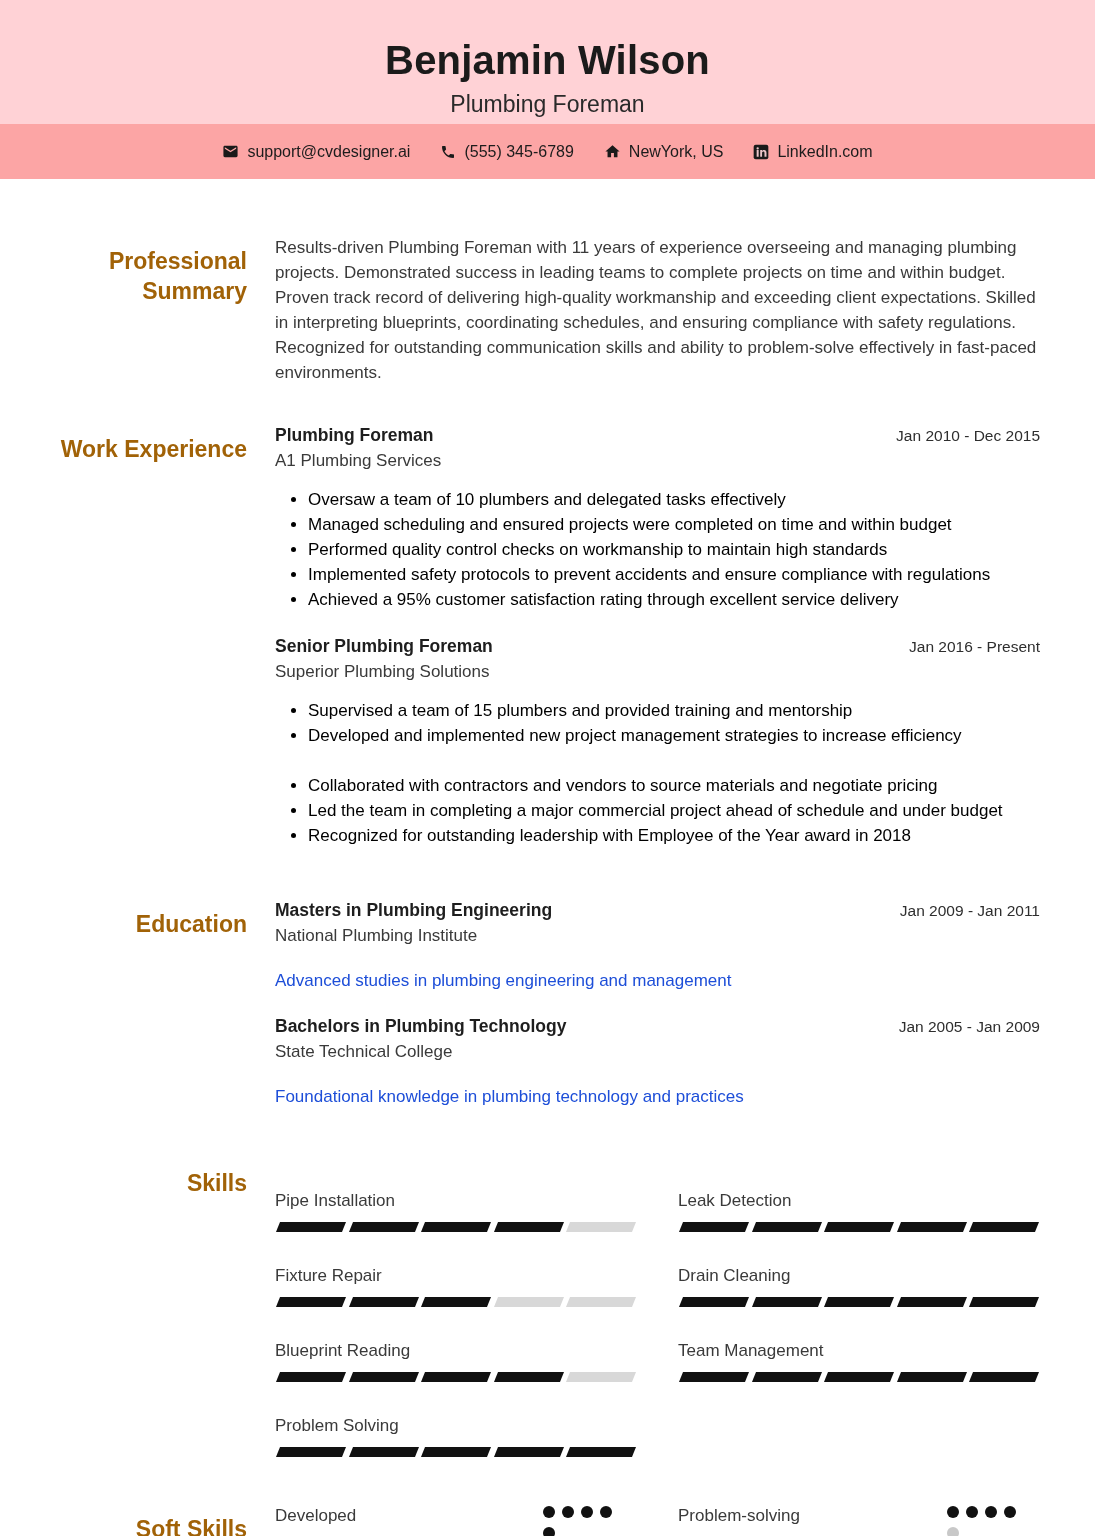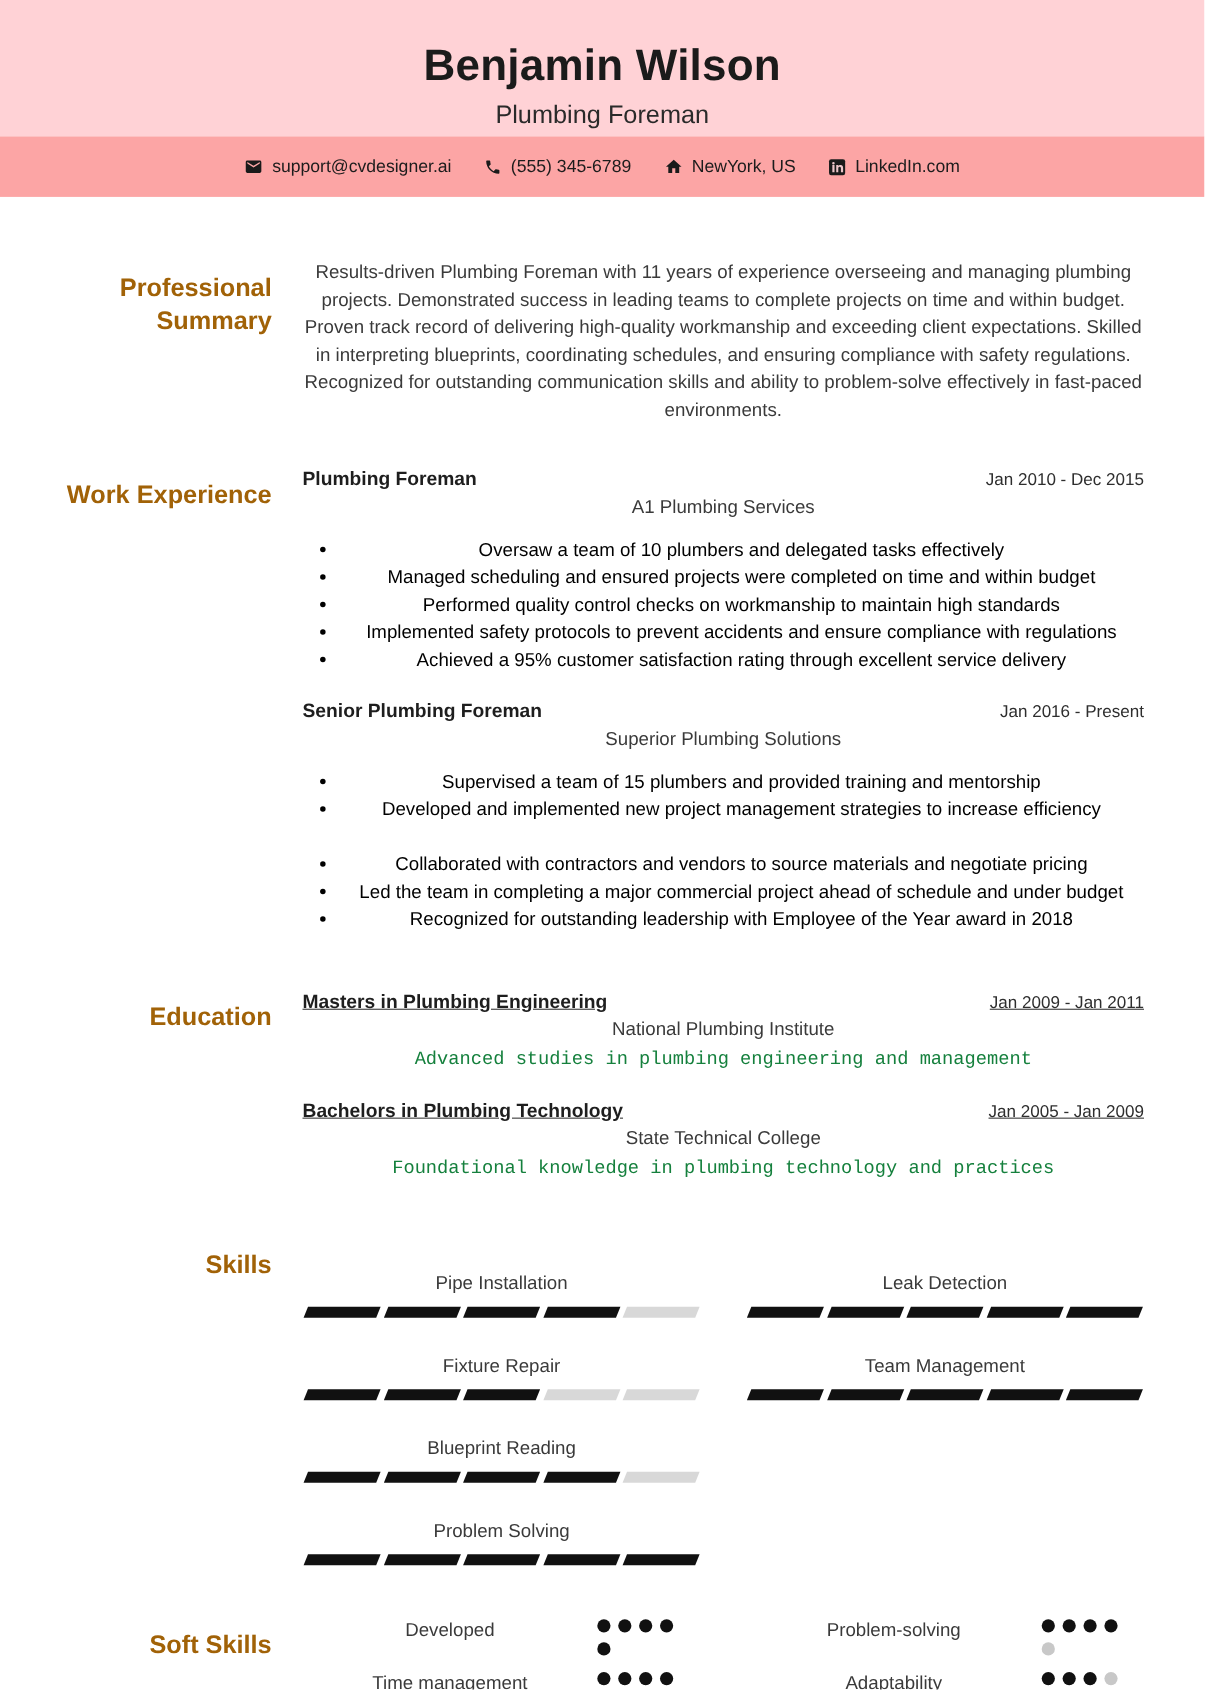--- a/index.html
+++ b/index.html
@@ -53,21 +53,21 @@
   .section-label {
     width: 187px;
     flex-shrink: 0;
     text-align: right;
     font-size: 23px;
     font-weight: 700;
     color: #a16207;
     line-height: 30px;
     margin-top: 11px;
   }
-  .section-body { margin-left: 28px; width: 765px; text-align: center; }
+  .section-body { margin-left: 28px; width: 765px; }
 
   .section-summary    { margin-bottom: 38px; }
   .section-experience { margin-bottom: 50px; }
   .section-education  { margin-bottom: 48px; }
   .section-skills     { margin-bottom: 32px; }
 
   
   .summary-text { font-size: 17px; line-height: 25px; color: #3a3a3a; }
 
   
@@ -75,25 +75,25 @@
   .job-head { display: flex; justify-content: space-between; align-items: baseline; }
   .job-title { font-size: 17.5px; font-weight: 700; color: #1e1e1e; line-height: 24px; }
   .job-dates { font-size: 15.5px; color: #2e2e2e; white-space: nowrap; }
   .job-company { font-size: 17px; color: #3a3a3a; line-height: 24px; margin-top: 2px; }
   ul.bullets { margin-top: 14px; padding-left: 33px; }
   ul.bullets li { font-size: 17px; line-height: 25px; color: #000000; }
   ul.bullets li:empty { list-style: none; height: 25px; }
 
   
   .edu + .edu { margin-top: 21px; }
-  .edu-head { display: flex; justify-content: space-between; align-items: baseline; text-decoration: underline; }
+  .edu-head { display: flex; justify-content: space-between; align-items: baseline; }
   .edu-degree { font-size: 17.5px; font-weight: 700; color: #1e1e1e; line-height: 24px; }
   .edu-dates { font-size: 15.5px; color: #2e2e2e; white-space: nowrap; }
   .edu-school { font-size: 17px; color: #3a3a3a; line-height: 24px; margin-top: 2px; }
-  .edu-desc { font-size: 17px; color: #15803d; line-height: 24px; margin-top: 4px; font-family: Liberation Mono, monospace; }
+  .edu-desc { font-size: 17px; color: #1d4ed8; line-height: 24px; margin-top: 21px; }
 
   
   .skills-grid {
     display: grid;
     grid-template-columns: 362px 362px;
     column-gap: 41px;
     align-items: start;
   }
   .skill { margin-bottom: 14px; margin-top: 32px; }
   .skill-name { font-size: 17px; color: #3a3a3a; line-height: 24px; margin-bottom: 9px; }
@@ -289,20 +289,30 @@
             <div class="skill-name">Leak Detection</div>
             <div class="skill-bar">
                 <span class="seg filled"></span>
                 <span class="seg filled"></span>
                 <span class="seg filled"></span>
                 <span class="seg filled"></span>
                 <span class="seg filled"></span>
               </div>
           </div>
           <div class="skill">
+            <div class="skill-name">Drain Cleaning</div>
+            <div class="skill-bar">
+                <span class="seg filled"></span>
+                <span class="seg filled"></span>
+                <span class="seg filled"></span>
+                <span class="seg filled"></span>
+                <span class="seg filled"></span>
+              </div>
+          </div>
+          <div class="skill">
             <div class="skill-name">Team Management</div>
             <div class="skill-bar">
                 <span class="seg filled"></span>
                 <span class="seg filled"></span>
                 <span class="seg filled"></span>
                 <span class="seg filled"></span>
                 <span class="seg filled"></span>
               </div>
           </div>
         </div>

